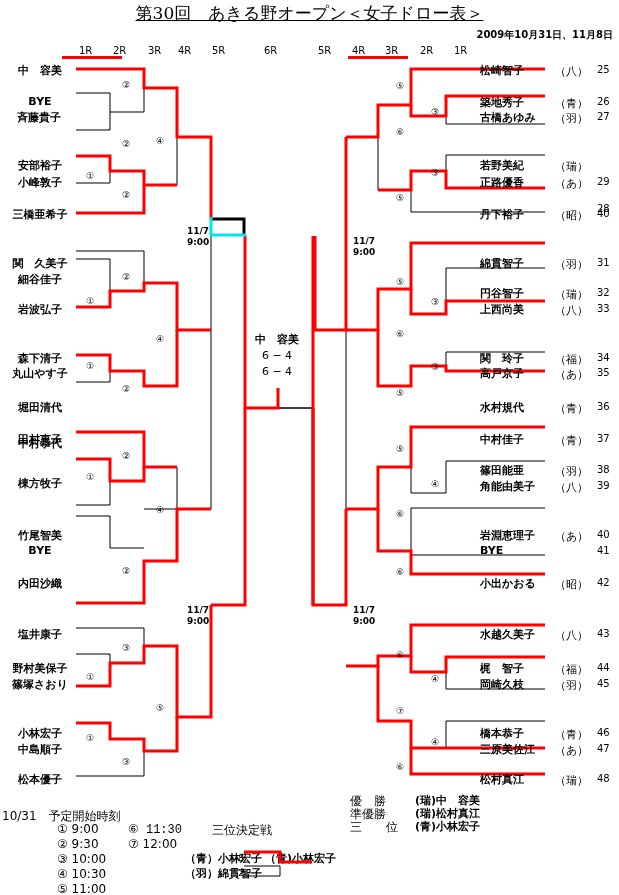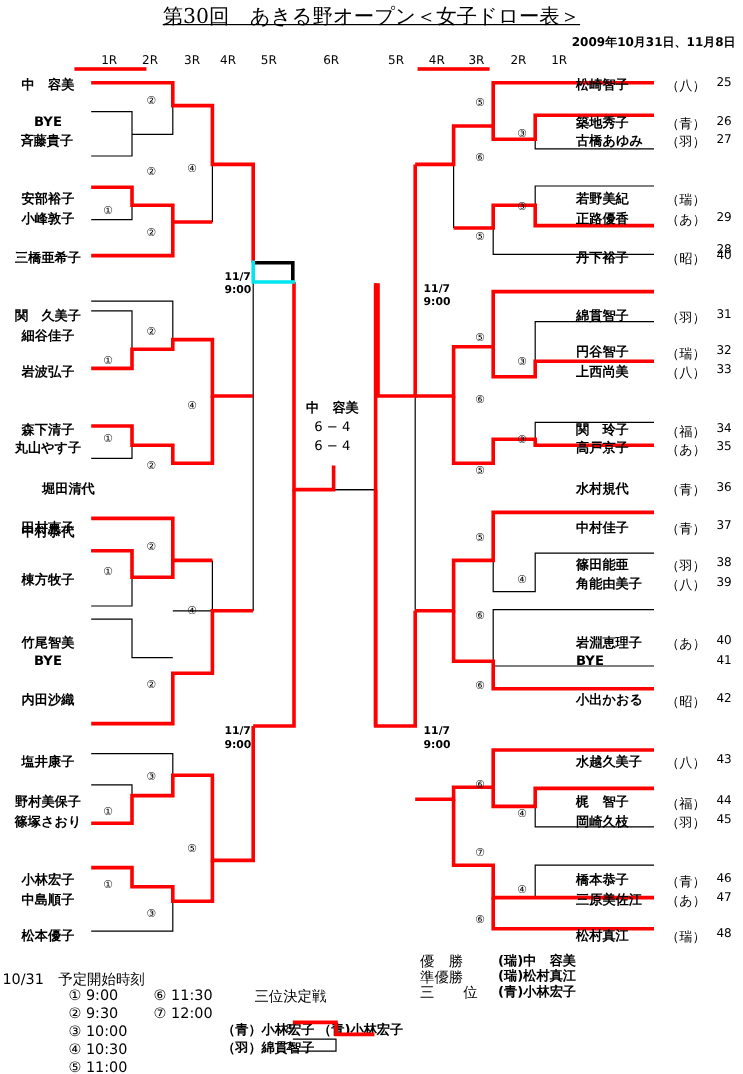--- a/index.html
+++ b/index.html
@@ -2,21 +2,21 @@
 <html><head>
 <meta charset="utf-8">
 <style>
   html, body { margin: 0; padding: 0; background: #ffffff; }
   body { width: 619px; height: 895px; position: relative; overflow: hidden;
          font-family: "DejaVu Sans", sans-serif; color: #000; }
   .abs { position: absolute; white-space: nowrap; }
   .title { left: 0; width: 619px; top: 2px; text-align: center; font-size: 17px;
            font-family: "DejaVu Serif", serif; text-decoration: underline; }
   .date { right: 6px; top: 28px; font-size: 10px; font-weight: bold; }
-  .rh { top: 45px; font-size: 10px; width: 24px; text-align: center; }
+  .rh { top: 45px; font-size: 10px; width: 24px; }
   .name { font-size: 11px; font-weight: bold; }
   .lname { width: 70px; text-align: center; }
   .rname { width: 80px; }
   .club { font-size: 11px; width: 30px; text-align: center; }
   .num { font-size: 10px; width: 18px; text-align: left; }
   .sc { font-size: 9px; line-height: 10px; }
   .tm { font-size: 9px; line-height: 11px; font-weight: bold; }
   .ct { font-size: 11px; text-align: center; width: 70px; }
   .foot { font-size: 12px; }
   .res { font-size: 11px; font-weight: bold; }
@@ -119,21 +119,21 @@
     <div class="abs name lname" style="left: 5px; top: 95px;">BYE</div>
     <div class="abs name lname" style="left: 4px; top: 110px;">斉藤貴子</div>
     <div class="abs name lname" style="left: 5px; top: 158px;">安部裕子</div>
     <div class="abs name lname" style="left: 5px; top: 175px;">小峰敦子</div>
     <div class="abs name lname" style="left: 5px; top: 207px;">三橋亜希子</div>
     <div class="abs name lname" style="left: 5px; top: 256px;">関　久美子</div>
     <div class="abs name lname" style="left: 5px; top: 272px;">細谷佳子</div>
     <div class="abs name lname" style="left: 5px; top: 302px;">岩波弘子</div>
     <div class="abs name lname" style="left: 5px; top: 351px;">森下清子</div>
     <div class="abs name lname" style="left: 5px; top: 366px;">丸山やす子</div>
-    <div class="abs name lname" style="left: 22px; top: 400px; font-family: Liberation Serif, serif;">堀田清代</div>
+    <div class="abs name lname" style="left: 5px; top: 400px; font-family: Liberation Serif, serif;">堀田清代</div>
     <div class="abs name lname" style="left: 5px; top: 432px;">田村恵子</div>
     <div class="abs name lname" style="left: 5px; top: 436px;">中村恭代</div>
     <div class="abs name lname" style="left: 5px; top: 476px;">棟方牧子</div>
     <div class="abs name lname" style="left: 5px; top: 528px;">竹尾智美</div>
     <div class="abs name lname" style="left: 5px; top: 544px;">BYE</div>
     <div class="abs name lname" style="left: 5px; top: 576px;">内田沙織</div>
     <div class="abs name lname" style="left: 5px; top: 627px;">塩井康子</div>
     <div class="abs name lname" style="left: 5px; top: 661px;">野村美保子</div>
     <div class="abs name lname" style="left: 5px; top: 677px;">篠塚さおり</div>
     <div class="abs name lname" style="left: 5px; top: 726px;">小林宏子</div>
@@ -259,21 +259,21 @@
 <div class="abs ct" style="left:242px;top:349px">6 − 4</div>
 <div class="abs ct" style="left:242px;top:365px">6 − 4</div>
 
 <div class="abs foot" style="left:2px;top:808px">10/31　予定開始時刻</div>
 <div id="sched">
     <div class="abs foot" style="left: 57px; top: 822px;">①  9:00</div>
     <div class="abs foot" style="left: 57px; top: 837px;">②  9:30</div>
     <div class="abs foot" style="left: 57px; top: 852px;">③  10:00</div>
     <div class="abs foot" style="left: 57px; top: 867px;">④  10:30</div>
     <div class="abs foot" style="left: 57px; top: 882px;">⑤  11:00</div>
-    <div class="abs foot" style="left: 128px; top: 822px;">⑥  11:30</div>
+    <div class="abs foot" style="left: 128px; top: 822px; font-family: Liberation Mono, monospace;">⑥  11:30</div>
     <div class="abs foot" style="left: 128px; top: 837px;">⑦  12:00</div>
   </div>
 
 <div class="abs foot" style="left:212px;top:822px">三位決定戦</div>
 <div class="abs res" style="left:185px;top:851px">（青）小林宏子</div>
 <div class="abs res" style="left:185px;top:866px">（羽）綿貫智子</div>
 <div class="abs sc" style="left:238px;top:853px">8</div>
 <div class="abs sc" style="left:238px;top:868px">2</div>
 <div class="abs res" style="left:265px;top:851px">（青)小林宏子</div>
 <svg width="619" height="895" style="pointer-events:none">

